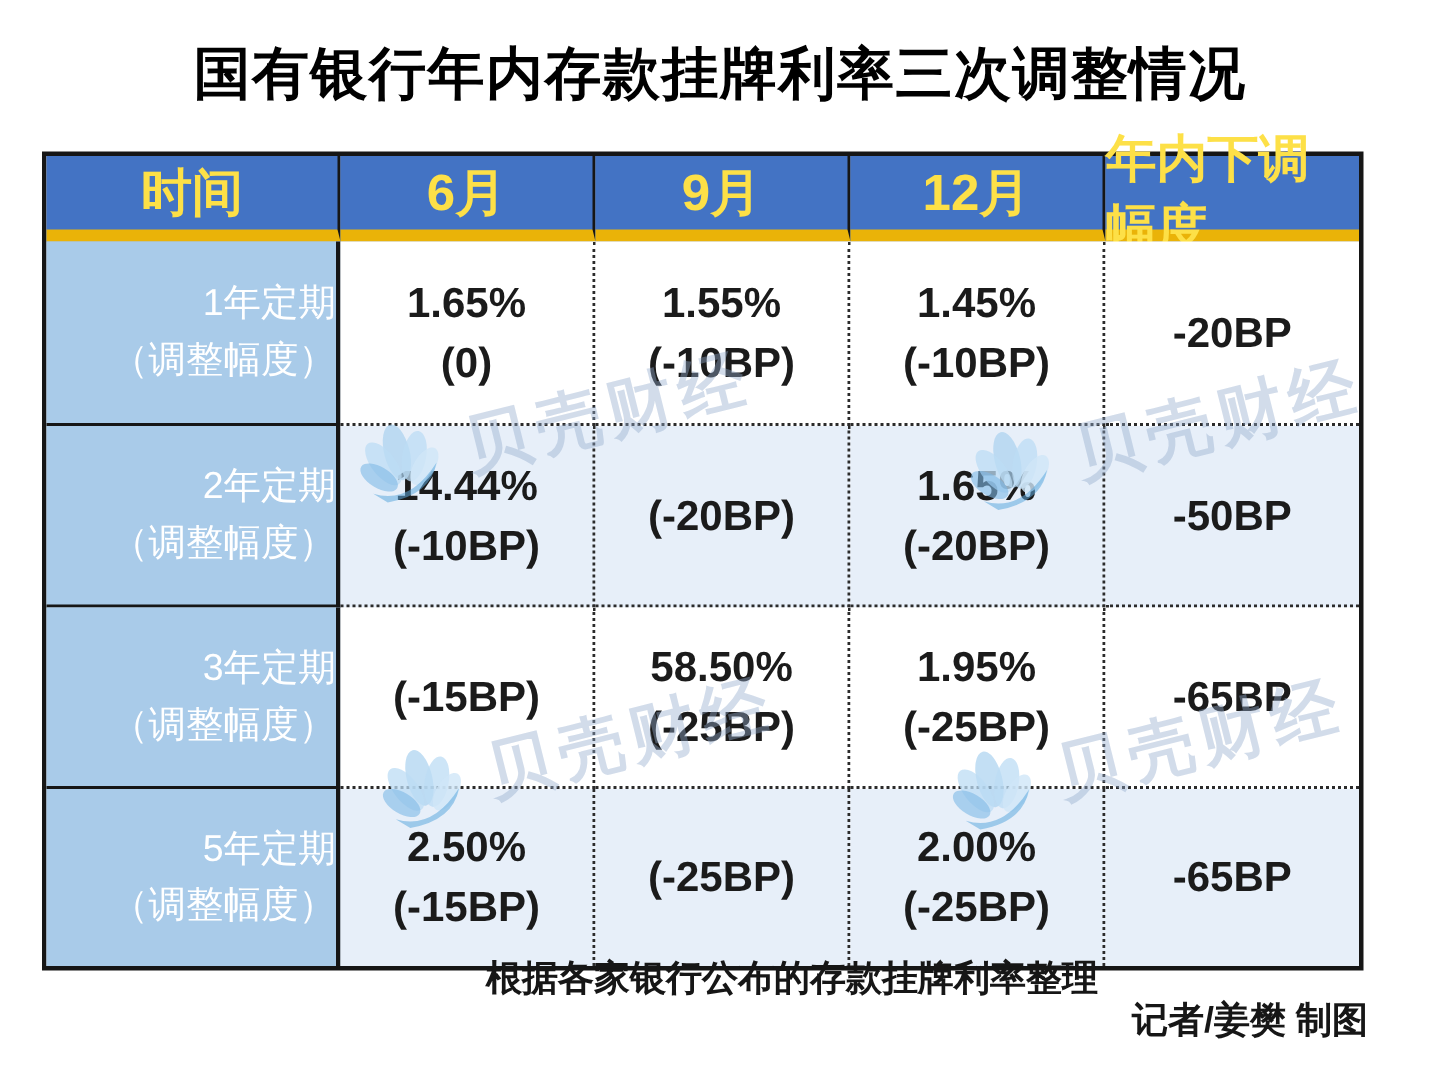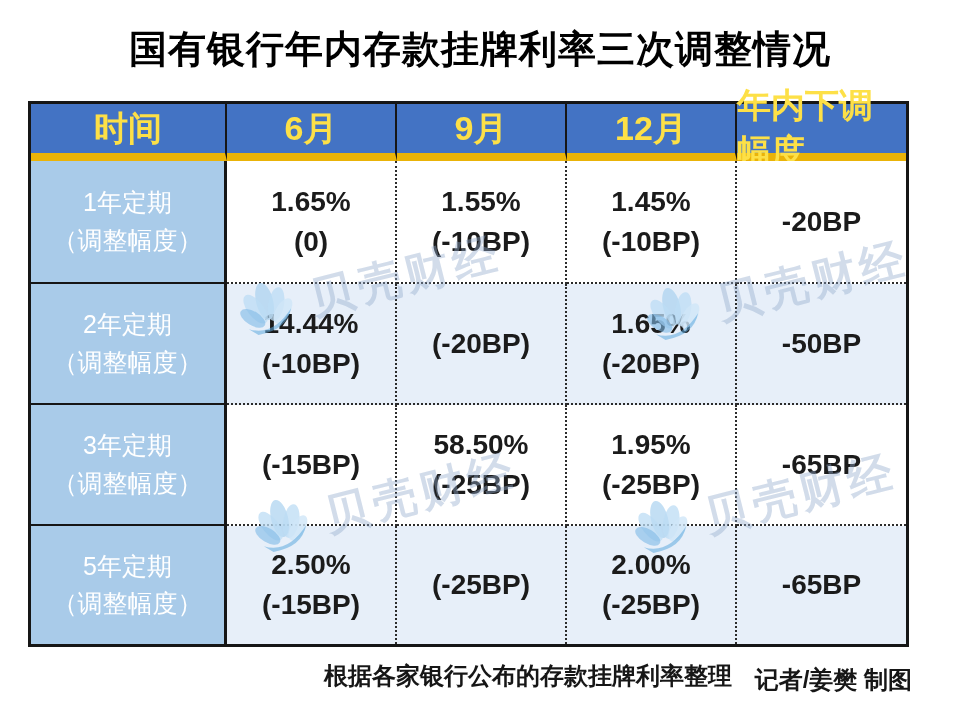--- a/index.html
+++ b/index.html
@@ -20,32 +20,32 @@
   }
   .cell{display:flex;align-items:center;justify-content:center;box-sizing:border-box;}
   .th{
     background:#4373C4;color:#fde047;font-size:34px;font-weight:700;
     border-right:2px solid #161616;border-bottom:8px solid #eab308;
   }
   .th.lastcol{border-right:none;}
   .rl{
     background:#A9CBE9;color:#fff;font-size:25px;font-weight:500;text-align:center;
     flex-direction:column;line-height:1.5;
-    border-right:3px solid #161616;border-bottom:2px solid #161616;
+    border-right:3px solid #161616;border-bottom:2px solid #161616;align-items:flex-end;
   }
   .rl.lastrow{border-bottom:none;}
   .td{
     flex-direction:column;gap:2px;
     font-size:28px;font-weight:600;color:#1b1b1b;line-height:1.35;text-align:center;
     border-right:2px dotted #2b2b2b;border-bottom:2px dotted #2b2b2b;background:#fff;
   }
   .td.lastcol{border-right:none;}
   .td.lastrow{border-bottom:none;}
   .td.shade{background:#E7EFF9;}
-  .footer-src{position:absolute;top:660px;left:324px;font-size:24px;font-weight:600;color:#161616;z-index:2;}
+  .footer-src{position:absolute;top:636px;left:324px;font-size:24px;font-weight:600;color:#161616;z-index:2;}
   .footer-credit{position:absolute;top:664px;right:48px;font-size:24px;font-weight:600;color:#161616;z-index:2;}
   .wm{
     position:absolute;display:flex;align-items:flex-end;gap:10px;
     transform:rotate(-14deg);transform-origin:0 100%;
     pointer-events:none;z-index:4;
   }
   .wm svg{width:66px;height:62px;display:block;}
   .wm-text{
     font-size:44px;font-weight:700;color:rgba(147,171,204,0.42);
     letter-spacing:5px;white-space:nowrap;padding-bottom:4px;line-height:1;

